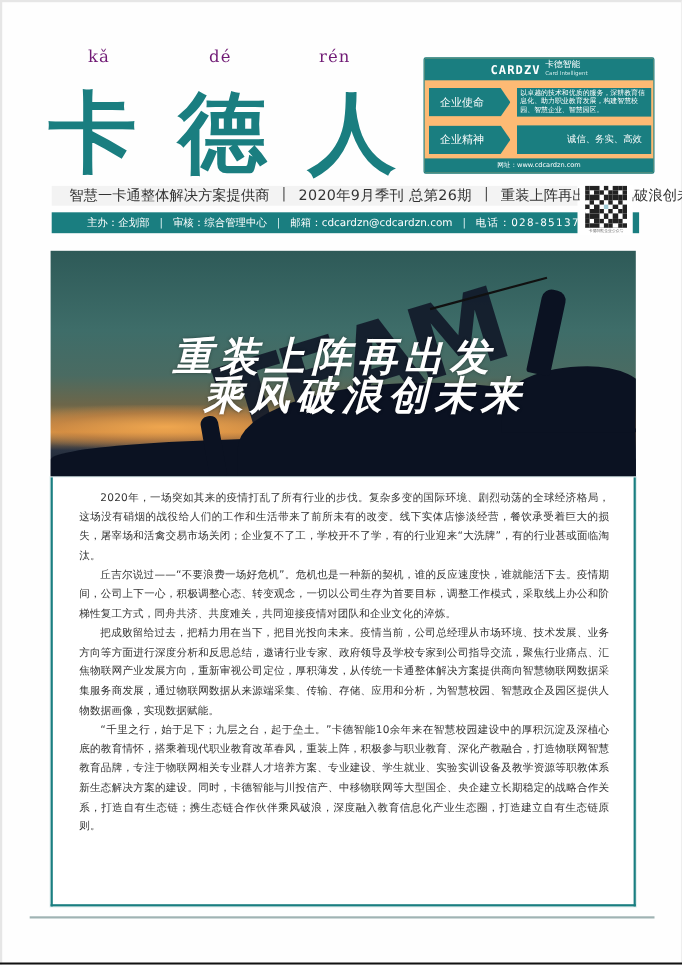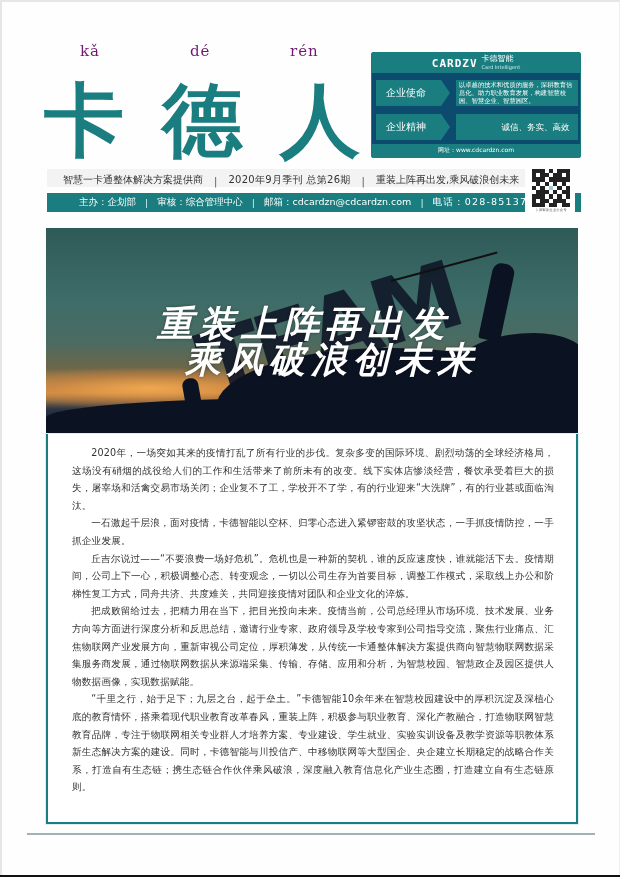--- a/index.html
+++ b/index.html
@@ -7,33 +7,33 @@
     body { font-family: "DejaVu Sans", "Liberation Sans", sans-serif; position: relative; }
     .page-frame { position: absolute; left: 0; top: 0; width: 620px; height: 877px; border-left: 2px solid #e6e6e6; border-top: 2px solid #e6e6e6; border-right: 1px solid #eeeeee; background: #fefefe; }
     .bottom-bar { position: absolute; left: 0; bottom: 0; width: 620px; height: 2px; background: #111; }
 
     
     .pinyin { position: absolute; top: 40px; font-family: "DejaVu Serif", "Liberation Serif", serif; font-size: 15px; color: #701a75; letter-spacing: 1px; margin-left: 12px; }
     .big-title { position: absolute; top: 74px; left: 42px; height: 90px; display: flex; gap: 38px; }
     .big-char { font-size: 80px; line-height: 90px; font-weight: bold; color: #1a7e80; font-family: "DejaVu Sans", sans-serif; }
 
     
-    .info-panel { position: absolute; left: 369px; top: 50px; width: 210px; height: 106px; background: #0c4a6e; border: 1px solid #1a7e80; border-radius: 2px; }
+    .info-panel { position: absolute; left: 383px; top: 50px; width: 210px; height: 106px; background: #fdba74; border: 1px solid #1a7e80; border-radius: 2px; }
     .info-head { height: 20px; background: #1a7e80; display: flex; align-items: center; justify-content: center; gap: 4px; color: #fff; }
     .logo-text { font-family: "DejaVu Sans Mono", monospace; font-size: 11px; font-weight: bold; letter-spacing: 1px; }
     .logo-cn { font-size: 8px; line-height: 9px; display: flex; flex-direction: column; }
     .logo-cn small { font-size: 5px; color: #cfe9e9; }
     .info-row { position: absolute; left: 4px; height: 26px; width: 202px; }
     .row-label { position: absolute; left: 0; top: 0; width: 74px; height: 26px; background: #1a7e80; color: #fff; font-size: 10px; display: flex; align-items: center; padding-left: 10px; clip-path: polygon(0 0, 88% 0, 100% 50%, 88% 100%, 0 100%); }
     .row-value { position: absolute; left: 80px; top: 0; width: 122px; height: 26px; background: #1a7e80; color: #fff; font-size: 6.3px; line-height: 8px; display: flex; align-items: center; padding: 1px 3px; }
     .row-value.center { justify-content: center; font-size: 8.5px; padding-left: 40px; }
     .info-foot { position: absolute; left: 0; bottom: 0; width: 100%; height: 13px; background: #1a7e80; color: #fff; font-size: 6px; display: flex; align-items: center; justify-content: center; }
 
     
-    .strip-light { position: absolute; left: 45px; top: 167px; width: 478px; height: 18px; background: #f3f3f3; display: flex; align-items: flex-end; font-size: 10px; color: #333; padding-left: 16px; white-space: nowrap; }
+    .strip-light { position: absolute; left: 45px; top: 167px; width: 478px; height: 18px; background: #f3f3f3; display: flex; align-items: flex-start; font-size: 13px; color: #333; padding-left: 16px; white-space: nowrap; }
     .strip-light .sep { color: #555; margin: 0 11px; }
     .strip-dark { position: absolute; left: 45px; top: 191px; width: 478px; height: 19px; background: #1a7e80; display: flex; align-items: center; font-size: 9.5px; color: #fff; padding-left: 32px; white-space: nowrap; }
     .strip-dark .sep { color: #d7efef; margin: 0 9px; }
     .qr-box { position: absolute; left: 525px; top: 166px; width: 48px; height: 46px; background: #fff; display: flex; flex-direction: column; align-items: center; }
     .qr { width: 38px; height: 38px; margin-top: 1px; background:
         linear-gradient(90deg, transparent 0 0, transparent 0) ,
         repeating-linear-gradient(0deg, #222 0 2px, #fff 2px 4px),
         #fff; position: relative; }
     .qr::before, .qr::after { content: ""; position: absolute; }
     .qr-grid { position: absolute; inset: 0; display: grid; grid-template-columns: repeat(9, 1fr); grid-template-rows: repeat(9, 1fr); background: #fff; }
@@ -207,21 +207,20 @@
     <div class="hill" style="left:410px; top:105px; width:130px; height:60px; border-radius: 60% 40% 0 0;"></div>
     <div class="rope"></div>
     <div class="person" style="left:440px; top:35px; width:22px; height:78px; border-radius: 9px 9px 3px 3px; transform: rotate(12deg);"></div>
     <div class="person" style="left:140px; top:150px; width:16px; height:56px; border-radius: 7px 7px 2px 2px; transform: rotate(-10deg);"></div>
     <div class="banner-title l1">重装上阵再出发</div>
     <div class="banner-title l2">乘风破浪创未来</div>
   </div>
 
   <div class="article">
     <p>2020年，一场突如其来的疫情打乱了所有行业的步伐。复杂多变的国际环境、剧烈动荡的全球经济格局，这场没有硝烟的战役给人们的工作和生活带来了前所未有的改变。线下实体店惨淡经营，餐饮承受着巨大的损失，屠宰场和活禽交易市场关闭；企业复不了工，学校开不了学，有的行业迎来“大洗牌”，有的行业甚或面临淘汰。</p>
-    <p>一石激起千层浪，面对疫情，卡德智能以空杯、归零心态进入紧锣密鼓的攻坚状态，一手抓疫情防控，一手抓企业发展。</p>
     <p>丘吉尔说过——“不要浪费一场好危机”。危机也是一种新的契机，谁的反应速度快，谁就能活下去。疫情期间，公司上下一心，积极调整心态、转变观念，一切以公司生存为首要目标，调整工作模式，采取线上办公和阶梯性复工方式，同舟共济、共度难关，共同迎接疫情对团队和企业文化的淬炼。</p>
     <p>把成败留给过去，把精力用在当下，把目光投向未来。疫情当前，公司总经理从市场环境、技术发展、业务方向等方面进行深度分析和反思总结，邀请行业专家、政府领导及学校专家到公司指导交流，聚焦行业痛点、汇焦物联网产业发展方向，重新审视公司定位，厚积薄发，从传统一卡通整体解决方案提供商向智慧物联网数据采集服务商发展，通过物联网数据从来源端采集、传输、存储、应用和分析，为智慧校园、智慧政企及园区提供人物数据画像，实现数据赋能。</p>
     <p>“千里之行，始于足下；九层之台，起于垒土。”卡德智能10余年来在智慧校园建设中的厚积沉淀及深植心底的教育情怀，搭乘着现代职业教育改革春风，重装上阵，积极参与职业教育、深化产教融合，打造物联网智慧教育品牌，专注于物联网相关专业群人才培养方案、专业建设、学生就业、实验实训设备及教学资源等职教体系新生态解决方案的建设。同时，卡德智能与川投信产、中移物联网等大型国企、央企建立长期稳定的战略合作关系，打造自有生态链；携生态链合作伙伴乘风破浪，深度融入教育信息化产业生态圈，打造建立自有生态链原则。</p>
   </div>
 
   <div class="footer-rule"></div>
 </div>
 <div class="bottom-bar"></div>
 
 </body></html>

